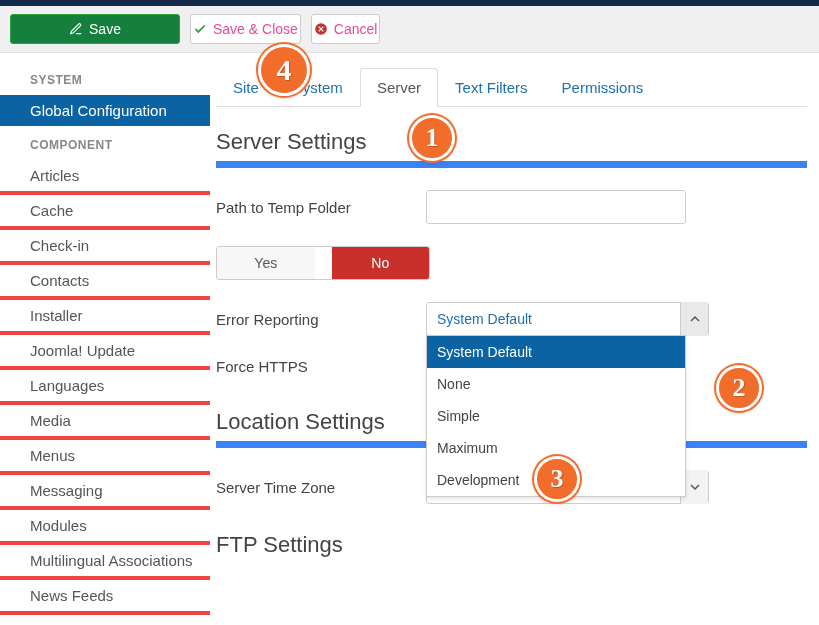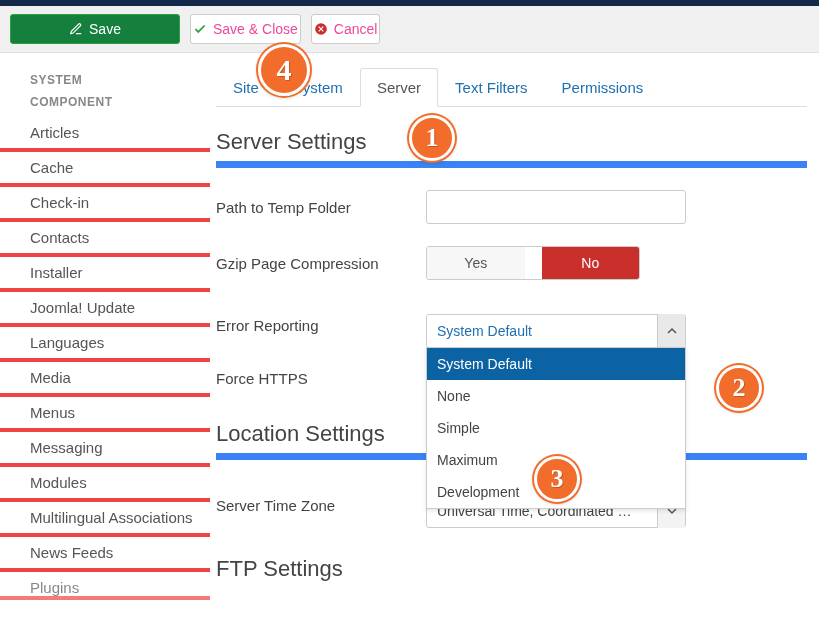--- a/index.html
+++ b/index.html
@@ -21,21 +21,21 @@
   .tab { padding: 10px 16px; color: #1f6fb2; font-size: 15px; cursor: pointer; border: 1px solid transparent; position: relative; top:1px;}
   .tab.active { color: #555; border: 1px solid #ddd; border-bottom-color: #fff; border-radius: 3px 3px 0 0; background: #fff; }
   h2.section { font-size: 22px; font-weight: 500; color: #444; margin: 22px 0 6px 0; border-bottom: 7px solid #3b82f6; padding-bottom: 6px; }
   .form-row { display: flex; align-items: center; margin-top: 22px; }
   .form-label { width: 210px; color: #444; font-size: 15px; }
   .form-control { flex: 0 0 264px; }
   .text-input { width: 260px; height: 34px; border: 1px solid #ccc; border-radius: 3px; padding: 4px 8px; }
   .btn-group { display: flex; width: 214px; border-radius: 3px; overflow: hidden; border:1px solid #ccc;}
   .btn-group .opt { flex:1; text-align:center; padding:8px 0; background:#f7f7f7; color:#555; cursor:pointer; }
   .btn-group .opt.selected { background:#c9302c; color:#fff;margin-left:17px; }
-  .select-wrap { position: relative; width: 260px; margin-top: 12px; }
+  .select-wrap { position: relative; width: 283px; }
   .select-display { border:1px solid #ccc; border-radius:3px; height:34px; display:flex; align-items:center; justify-content:space-between; padding:0 0 0 10px; color:#1f6fb2; cursor:pointer; background:#fff;}
   .select-caret { width:28px; height:34px; border-left:1px solid #ccc; display:flex; align-items:center; justify-content:center; background:#f3f3f3; color:#555;}
   .select-caret.open { background:#e9e9e9;}
   .dropdown-panel { position:absolute; top:33px; left:0; width:260px; border:1px solid #ccc; background:#fff; z-index:10; box-shadow:0 2px 4px rgba(0,0,0,0.1); }
   .dropdown-panel .dd-item { padding:8px 10px; color:#444; cursor:pointer;}
   .dropdown-panel .dd-item.highlight { background:#0b63a3; color:#fff;}
   .select-plain .select-display { color:#444; }
   .select-plain .select-display .txt { white-space: nowrap; overflow:hidden; text-overflow: ellipsis; max-width: 210px;}
   .marker { position:absolute; width:46px; height:46px; border-radius:50%; background:#f26c2b; border:3px solid #fff; box-shadow:0 0 0 2px #f26c2b, 0 1px 4px rgba(0,0,0,0.3); display:flex; align-items:center; justify-content:center; color:#fff; font-weight:900; font-size:26px; font-family: Georgia, 'Times New Roman', serif; z-index:50; text-shadow:1px 1px 0 rgba(0,0,0,0.2);}
   #marker-1 { top:115px; left:409px; }
@@ -73,20 +73,21 @@
           <path d="M8 8 L16 16 M16 8 L8 16" stroke="#fff" stroke-width="2"></path>
         </svg>
     </span>
     <span>Cancel</span>
   </button>
 </div>
 
 <div class="layout">
   <div class="sidebar">
     <div class="side-section-label">SYSTEM</div>
+    <div class="side-item active last-in-group">Global Configuration</div>
 
     <div class="side-section-label">COMPONENT</div>
     <div class="side-item plain">Articles</div>
     <div class="side-item plain">Cache</div>
     <div class="side-item plain">Check-in</div>
     <div class="side-item plain">Contacts</div>
     <div class="side-item plain">Installer</div>
     <div class="side-item plain">Joomla! Update</div>
     <div class="side-item plain">Languages</div>
     <div class="side-item plain">Media</div>
@@ -110,21 +111,20 @@
     <h2 class="section">Server Settings</h2>
 
     <div class="form-row">
       <div class="form-label">Path to Temp Folder</div>
       <div class="form-control">
         <input class="text-input" type="text" value="" style="">
       </div>
     </div>
 
     <div class="form-row">
-      <div class="form-label">Gzip Page Compression</div>
       <div class="form-control">
         <div class="btn-group">
           <div class="opt">Yes</div>
           <div class="opt selected">No</div>
         </div>
       </div>
     </div>
 
     <div class="form-row">
       <div class="form-label">Error Reporting</div>

